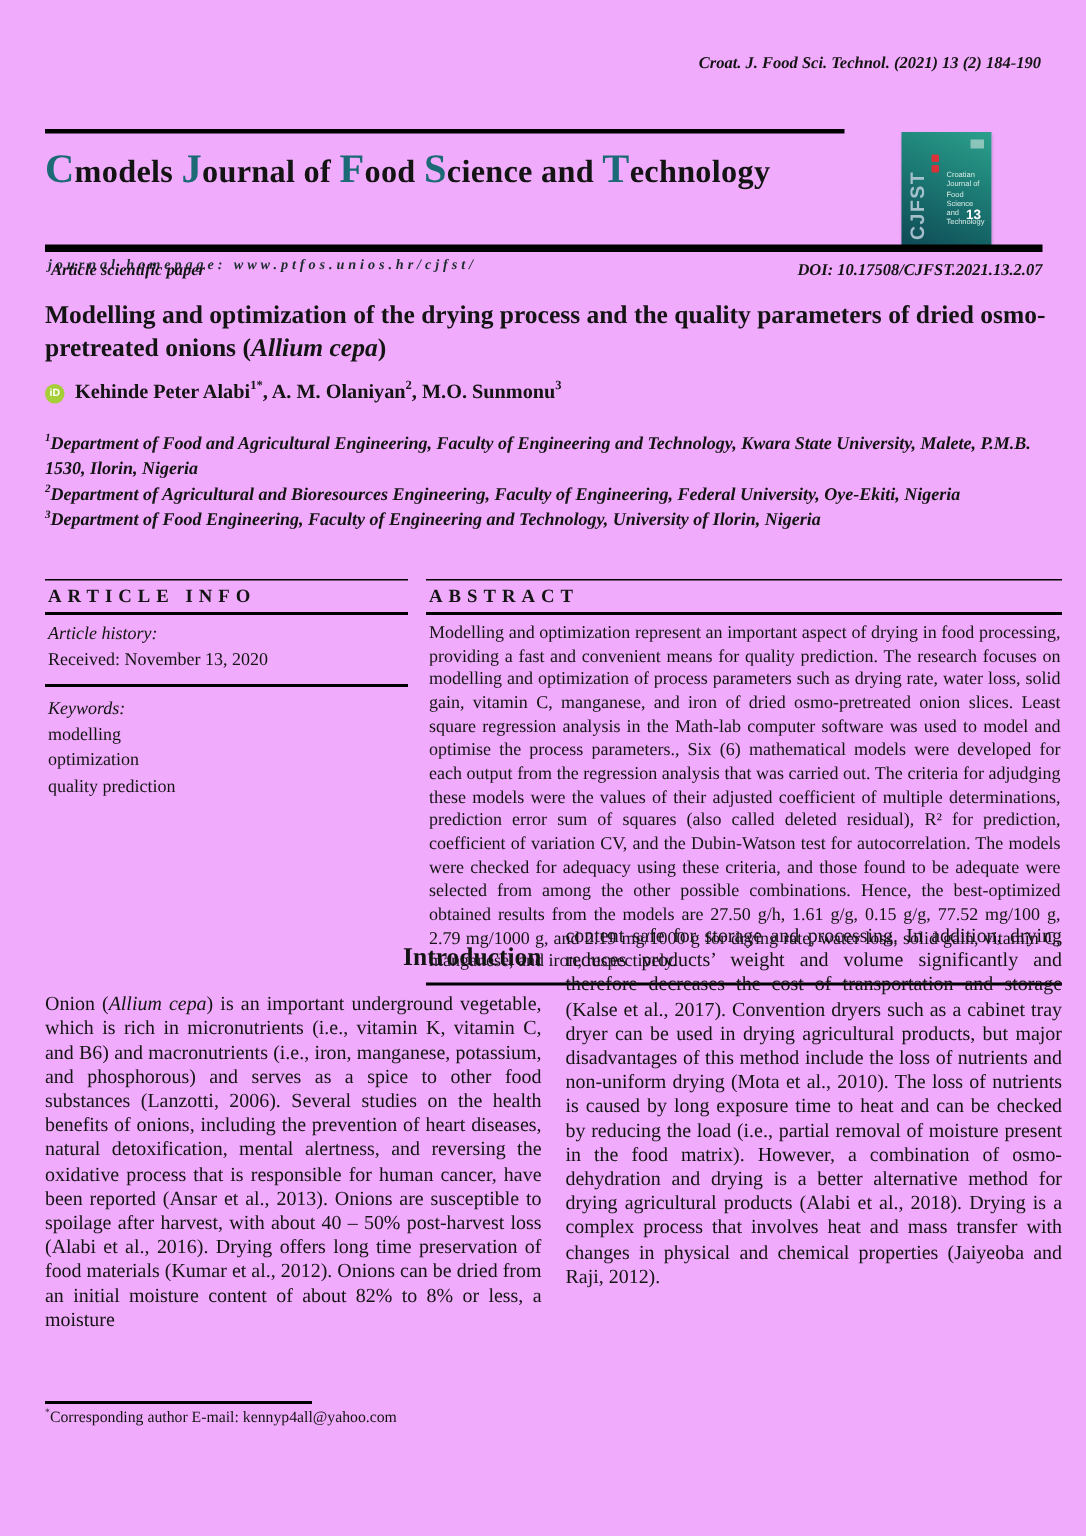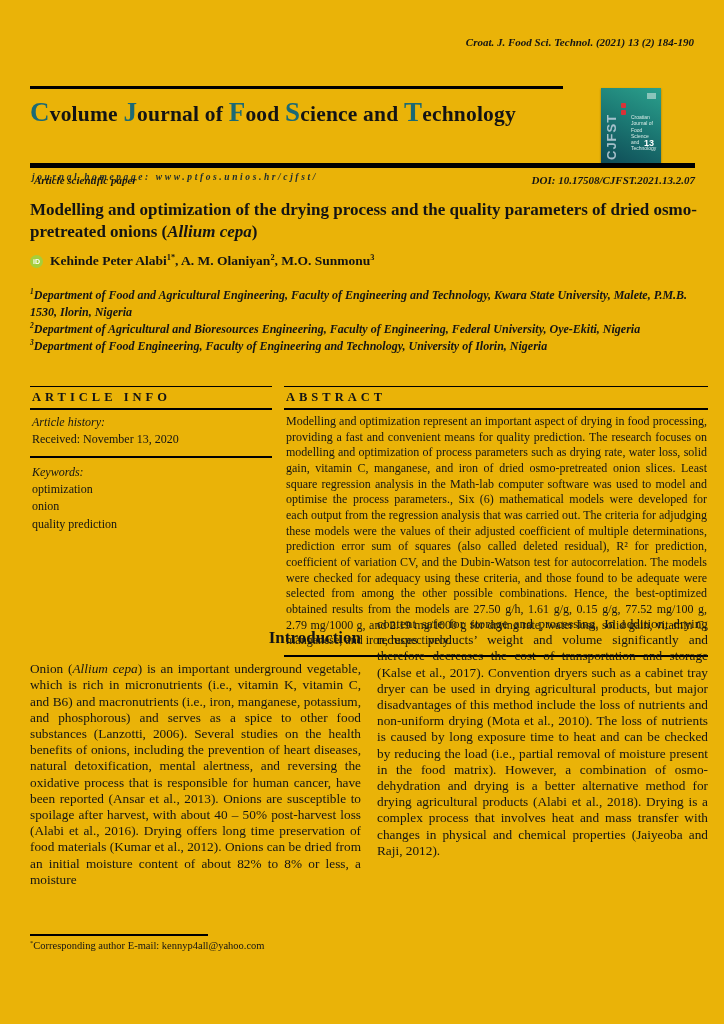--- a/index.html
+++ b/index.html
@@ -1,21 +1,21 @@
 <!DOCTYPE html>
 <html><head>
 <meta charset="utf-8">
 <style>
   * { margin: 0; padding: 0; box-sizing: border-box; }
   html, body { background: #ffffff; }
   .page {
     position: relative;
     width: 724px;
     height: 1024px;
-    background: #eab308;
+    background: #f0abfc;
     font-family: "Liberation Serif", serif;
     color: #141414;
     overflow: hidden;
   }
   .running-head {
     position: absolute; top: 36px; right: 30px;
     font-size: 11px; font-style: italic; font-weight: bold;
   }
   .rule-top {
     position: absolute; top: 86px; left: 30px;
@@ -138,21 +138,21 @@
 </style>
 </head>
 <body>
 
 <div class="page">
 
   <div class="running-head">Croat. J. Food Sci. Technol. (2021) 13 (2) 184-190</div>
 
   <div class="rule-top"></div>
 
-  <h1 class="journal-title"><span class="run-cap">C</span><span>volume </span><span class="run-cap">J</span><span>ournal of </span><span class="run-cap">F</span><span>ood </span><span class="run-cap">S</span><span>cience and </span><span class="run-cap">T</span><span>echnology</span></h1>
+  <h1 class="journal-title"><span class="run-cap">C</span><span>models </span><span class="run-cap">J</span><span>ournal of </span><span class="run-cap">F</span><span>ood </span><span class="run-cap">S</span><span>cience and </span><span class="run-cap">T</span><span>echnology</span></h1>
 
   <div class="homepage">journal homepage: www.ptfos.unios.hr/cjfst/</div>
 
   <div class="cover">
     <div class="cover-mark"></div>
     <div class="cover-dots">
         <span></span>
         <span></span>
       </div>
     <div class="cover-cjfst">CJFST</div>
@@ -183,22 +183,22 @@
     <div class="info-col">
       <div class="block-heading">ARTICLE INFO</div>
       <div class="history">
         <div class="ital">Article history:</div>
         <div>Received: November 13, 2020</div>
       </div>
       <div class="keywords">
         <div class="ital">Keywords:</div>
         <div>
 
+        <div>modelling</div>
             <div>optimization</div>
-            <div>onion</div>
             <div>quality prediction</div>
           </div>
       </div>
     </div>
     <div class="abs-col">
       <div class="block-heading">ABSTRACT</div>
       <div class="abstract-text">Modelling and optimization represent an important aspect of drying in food processing, providing a fast and convenient means for quality prediction. The research focuses on modelling and optimization of process parameters such as drying rate, water loss, solid gain, vitamin C, manganese, and iron of dried osmo-pretreated onion slices. Least square regression analysis in the Math-lab computer software was used to model and optimise the process parameters., Six (6) mathematical models were developed for each output from the regression analysis that was carried out. The criteria for adjudging these models were the values of their adjusted coefficient of multiple determinations, prediction error sum of squares (also called deleted residual), R² for prediction, coefficient of variation CV, and the Dubin-Watson test for autocorrelation. The models were checked for adequacy using these criteria, and those found to be adequate were selected from among the other possible combinations. Hence, the best-optimized obtained results from the models are 27.50 g/h, 1.61 g/g, 0.15 g/g, 77.52 mg/100 g, 2.79 mg/1000 g, and 2.19 mg/1000 g for drying rate, water loss, solid gain, vitamin C, manganese, and iron, respectively.</div>
     </div>
   </div>
 

